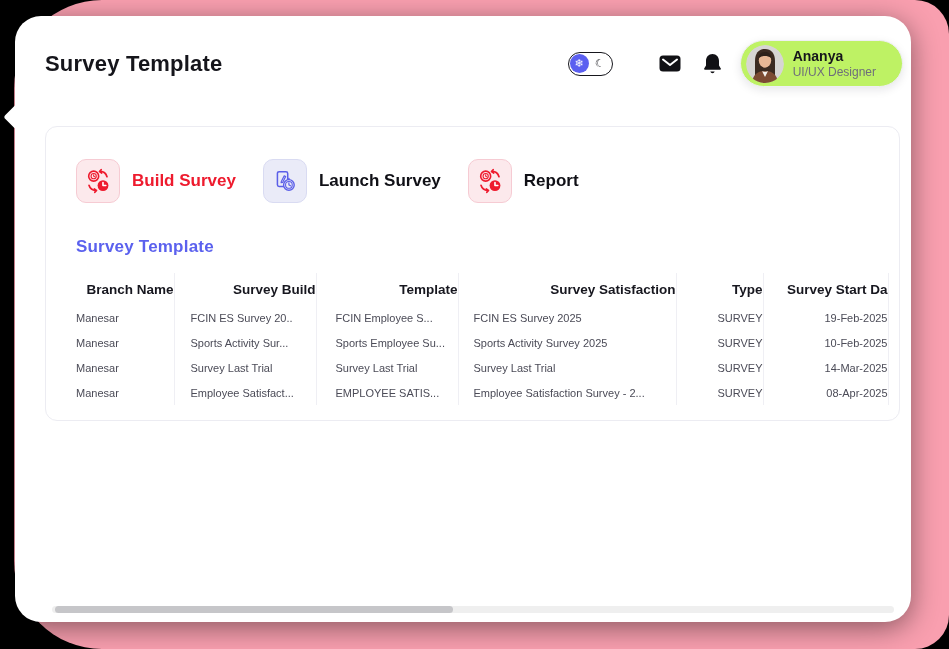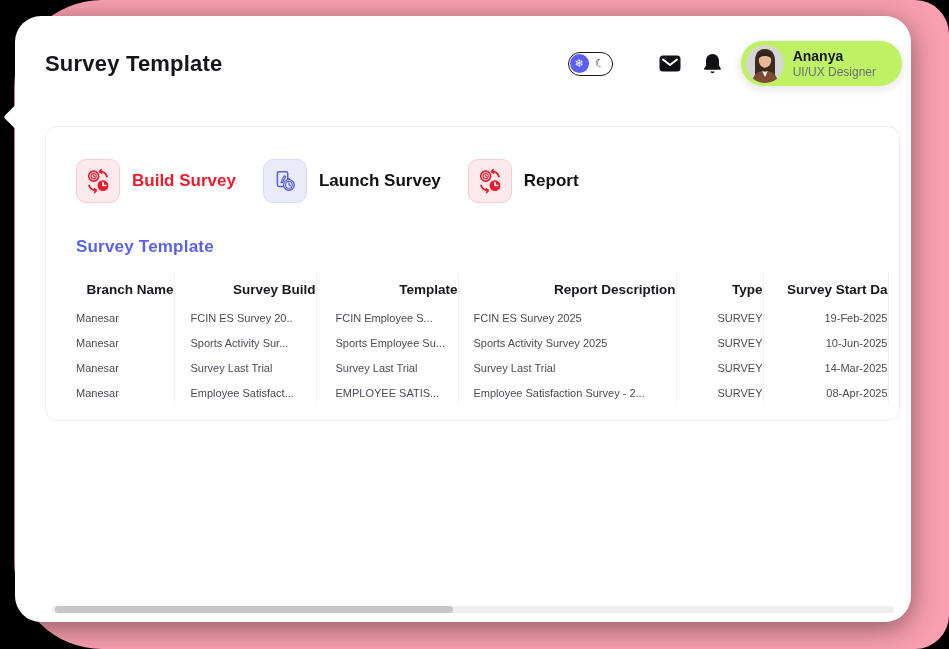--- a/index.html
+++ b/index.html
@@ -210,21 +210,21 @@
         <col style="width:218px">
           <col style="width:87px">
           <col style="width:125px">
           <col style="width:13px">
       </colgroup>
       <thead>
         <tr>
           <th class="c1">Branch Name</th>
           <th class="c2">Survey Build</th>
           <th class="c3">Template</th>
-          <th class="c4">Report Description</th>
+          <th class="c4">Survey Satisfaction</th>
           <th class="cc">Type</th>
           <th class="cc">Survey Start Da</th>
           <th class="c-last"></th>
         </tr>
       </thead>
       <tbody>
         <tr>
           <td class="c1">Manesar</td>
           <td class="c2">FCIN ES Survey 20..</td>
           <td class="c3">FCIN Employee S...</td>
@@ -232,21 +232,21 @@
           <td class="cc">SURVEY</td>
           <td class="cc">19-Feb-2025</td>
           <td class="c-last"></td>
         </tr>
         <tr>
           <td class="c1">Manesar</td>
           <td class="c2">Sports Activity Sur...</td>
           <td class="c3">Sports Employee Su...</td>
           <td class="c4">Sports Activity Survey 2025</td>
           <td class="cc">SURVEY</td>
-          <td class="cc">10-Jun-2025</td>
+          <td class="cc">10-Feb-2025</td>
           <td class="c-last"></td>
         </tr>
         <tr>
           <td class="c1">Manesar</td>
           <td class="c2">Survey Last Trial</td>
           <td class="c3">Survey Last Trial</td>
           <td class="c4">Survey Last Trial</td>
           <td class="cc">SURVEY</td>
           <td class="cc">14-Mar-2025</td>
           <td class="c-last"></td>

